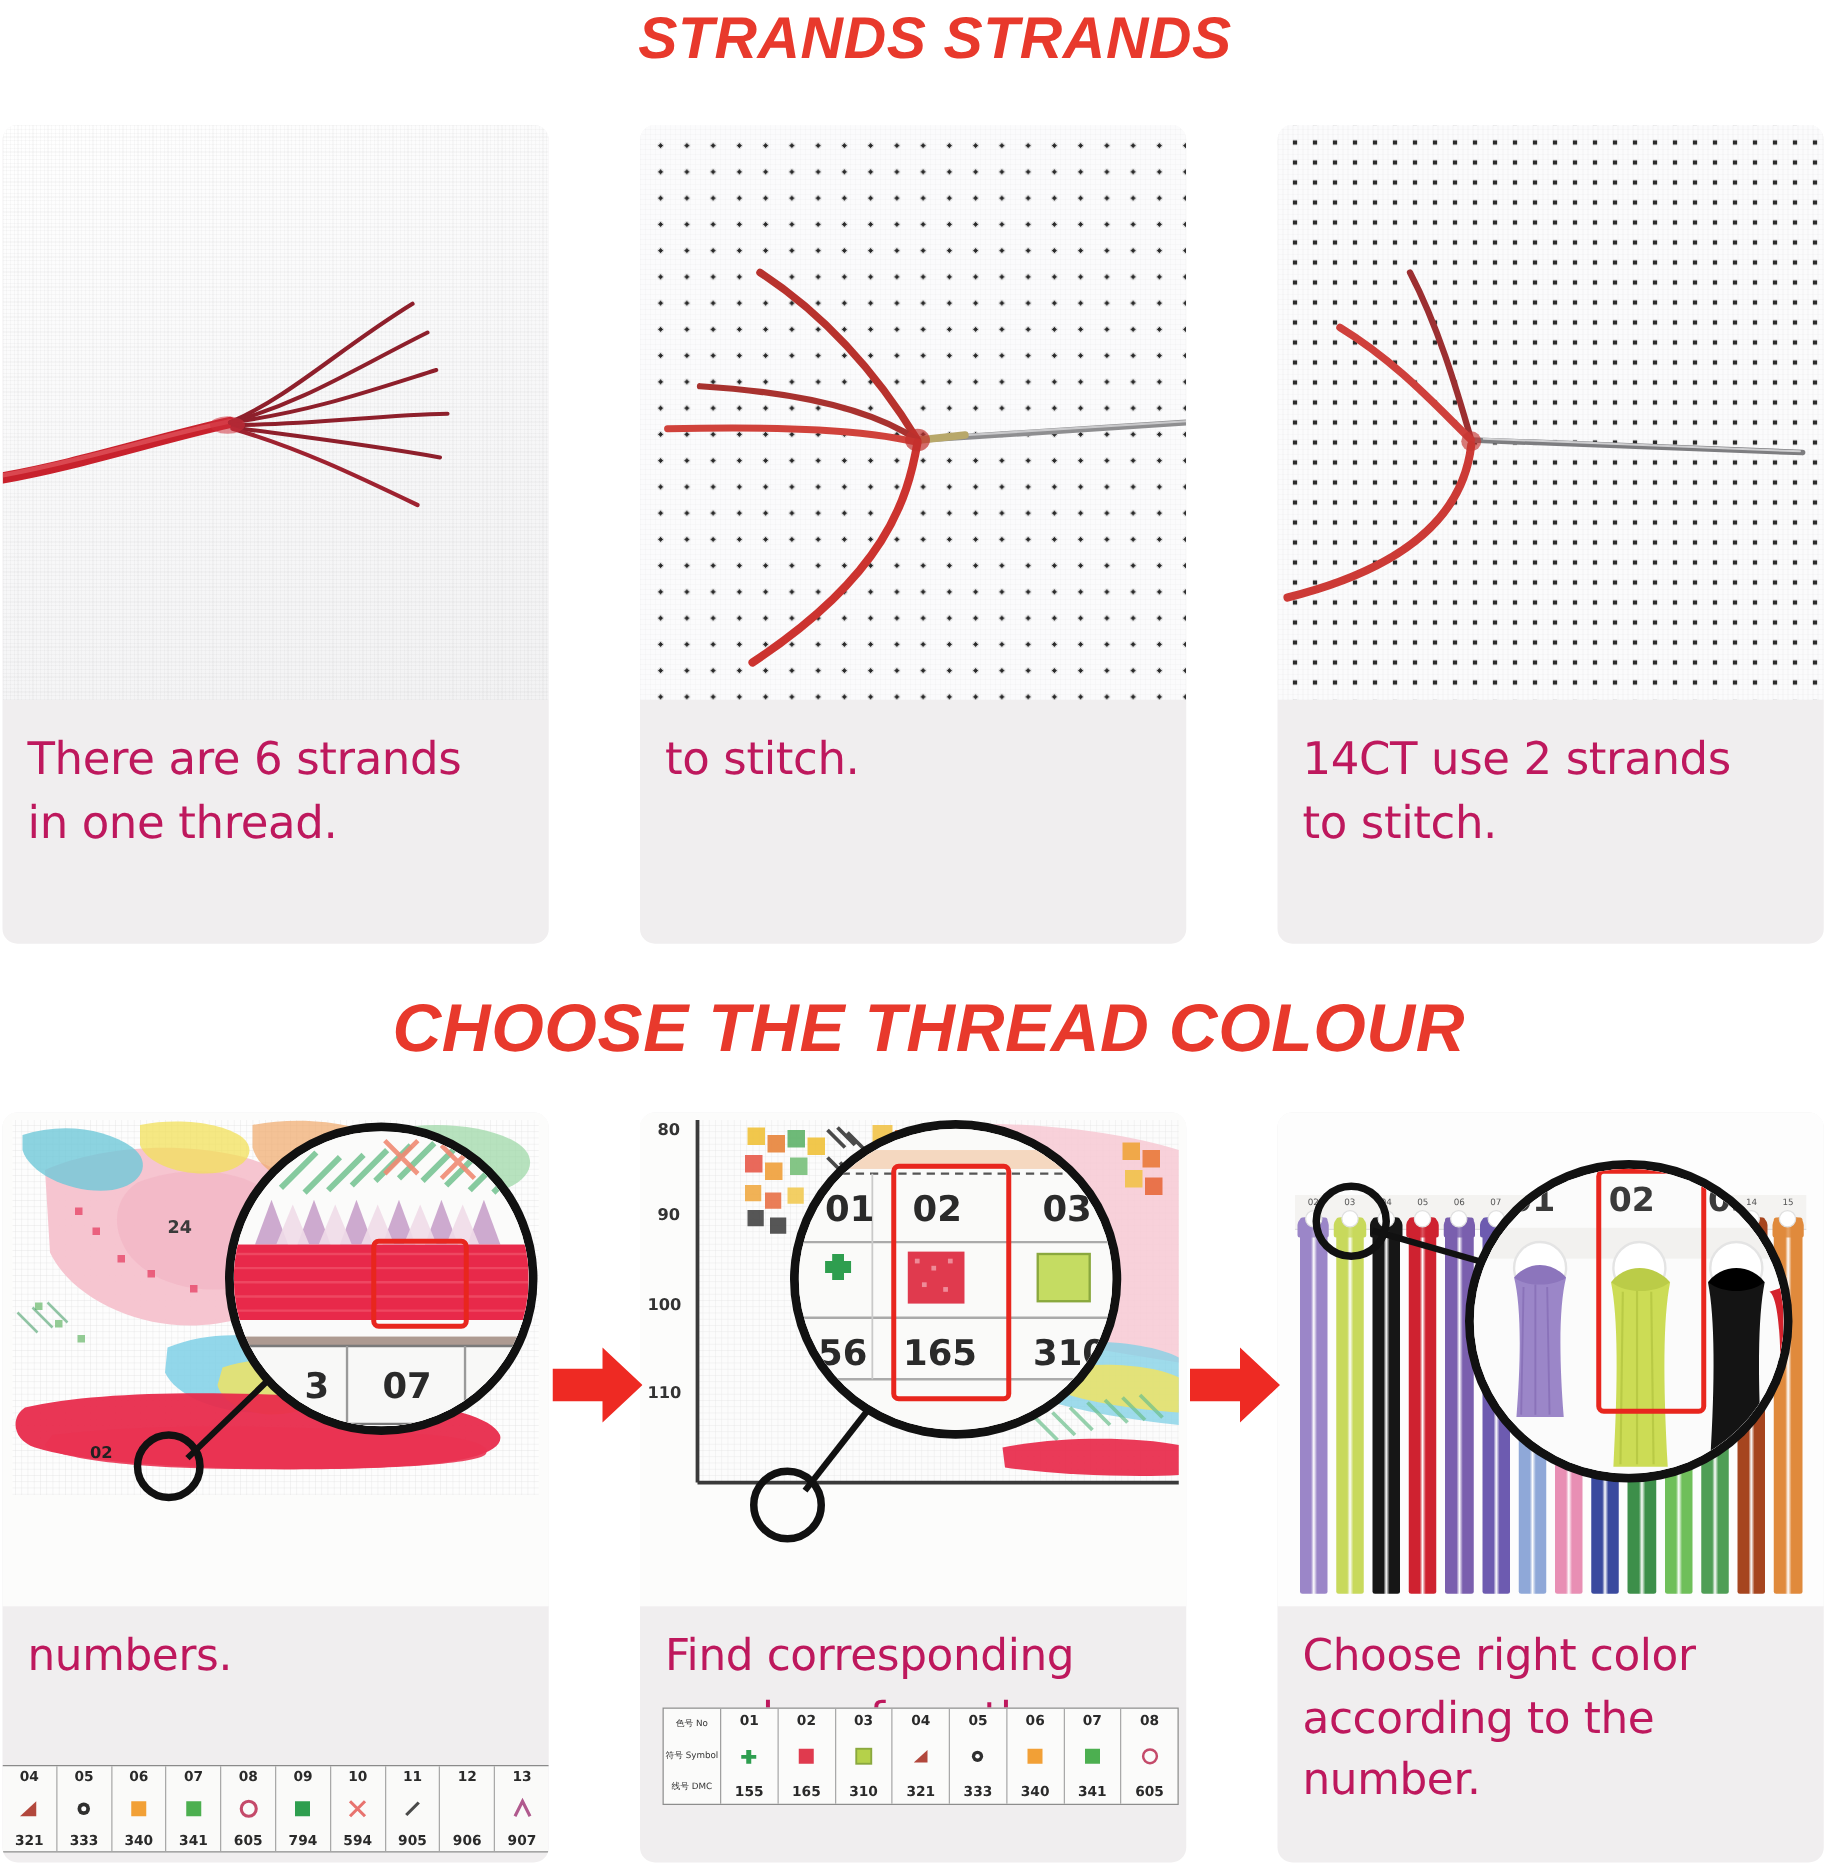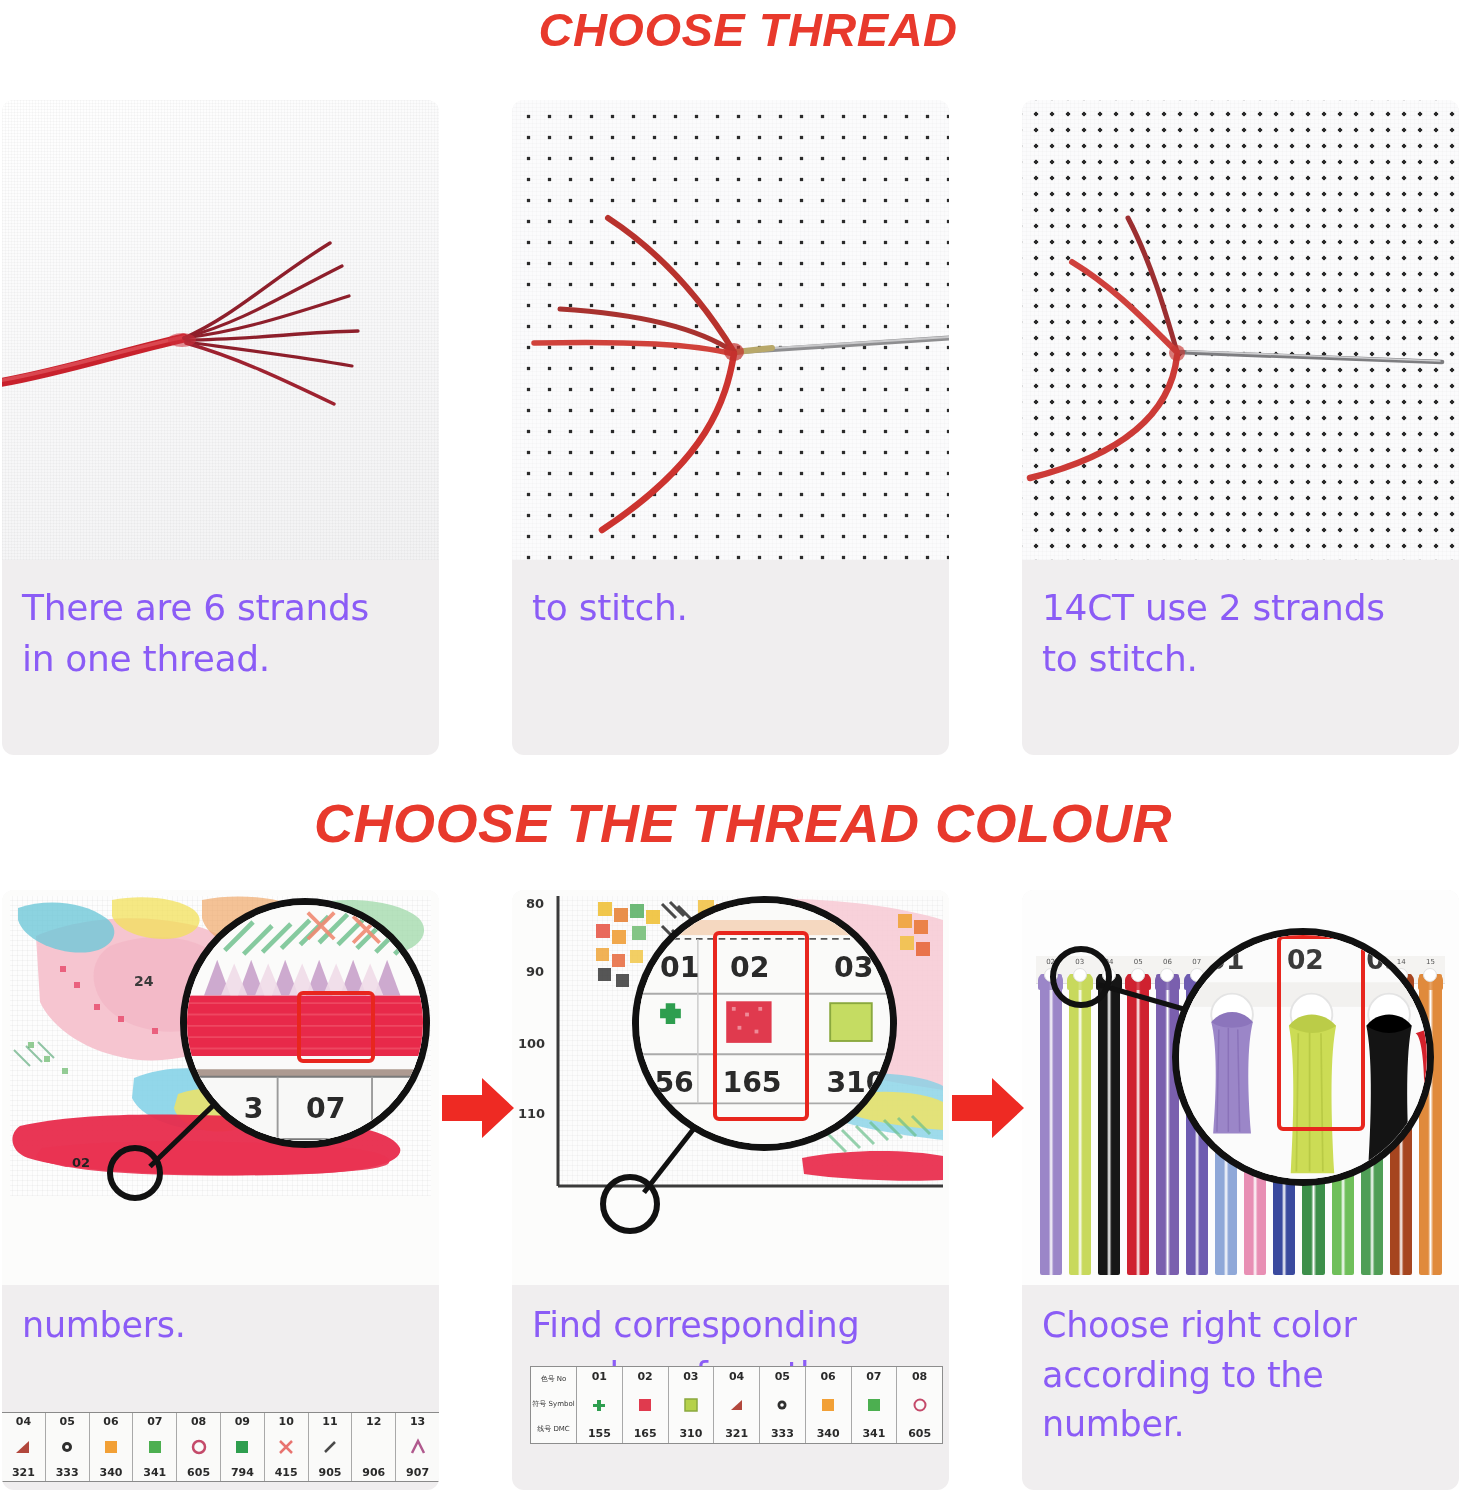--- a/index.html
+++ b/index.html
@@ -58,21 +58,21 @@
     overflow: hidden;
     background: #fdfdfd;
   }
   #row-strands .photo { height: 460px; }
   #row-colour  .photo { height: 395px; }
 
   .caption {
     padding: 22px 20px 0 20px;
     font-size: 36px;
     line-height: 1.42;
-    color: #8b5cf6;
+    color: #be185d;
     font-family: "DejaVu Sans", sans-serif;
     letter-spacing: -0.3px;
   }
   #row-colour .caption { font-size: 35px; padding-top: 16px; }
 
   
   .plain-fabric {
     position: absolute; inset: 0;
     background:
       repeating-linear-gradient(0deg, rgba(0,0,0,0.022) 0 1px, transparent 1px 3px),
@@ -229,21 +229,21 @@
     border-radius: 2px;
   }
   .skein-knot {
     position: absolute; top: 18px; left: 6%; right: 6%; height: 16px;
     border-radius: 6px 6px 2px 2px;
   }
 </style>
 </head>
 <body>
 
-<div class="heading" id="heading-strands">CHOOSE THREAD</div>
+<div class="heading" id="heading-strands">STRANDS STRANDS</div>
 
 <div class="row" id="row-strands">
 
   <div class="card c1">
     <div class="photo">
       <div class="plain-fabric"></div>
       <svg viewBox="0 0 437 460" preserveAspectRatio="none">
 
         <path d="M-4,283 C60,272 120,252 182,238" stroke="#c8212c" stroke-width="9" fill="none" stroke-linecap="round"></path>
         <path d="M-4,281 C60,270 120,250 182,237" stroke="#e0545c" stroke-width="3.5" fill="none" stroke-linecap="round" opacity="0.75"></path>
@@ -470,21 +470,21 @@
           <span class="legend-sym"><svg viewBox="0 0 18 18">
               <rect x="3" y="3" width="12" height="12" fill="#2e9e4f"></rect>
             </svg></span>
           <span class="legend-dmc">794</span>
         </div>
         <div class="legend-cell">
           <span class="legend-idx">10</span>
           <span class="legend-sym"><svg viewBox="0 0 18 18">
               <path d="M3,3 L15,15 M15,3 L3,15" stroke="#e8736f" stroke-width="2.5"></path>
             </svg></span>
-          <span class="legend-dmc">415</span>
+          <span class="legend-dmc">594</span>
         </div>
         <div class="legend-cell">
           <span class="legend-idx">11</span>
           <span class="legend-sym"><svg viewBox="0 0 18 18">
               <path d="M4,14 L14,4" stroke="#4a4a4a" stroke-width="2.5"></path>
             </svg></span>
           <span class="legend-dmc">905</span>
         </div>
         <div class="legend-cell">
           <span class="legend-idx">12</span>

